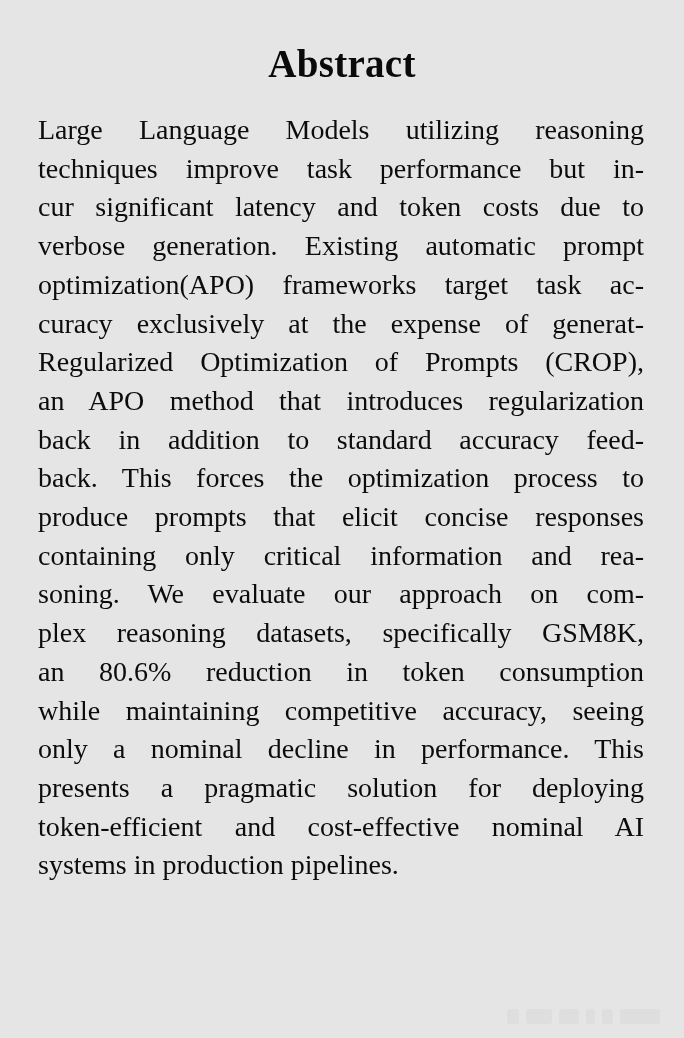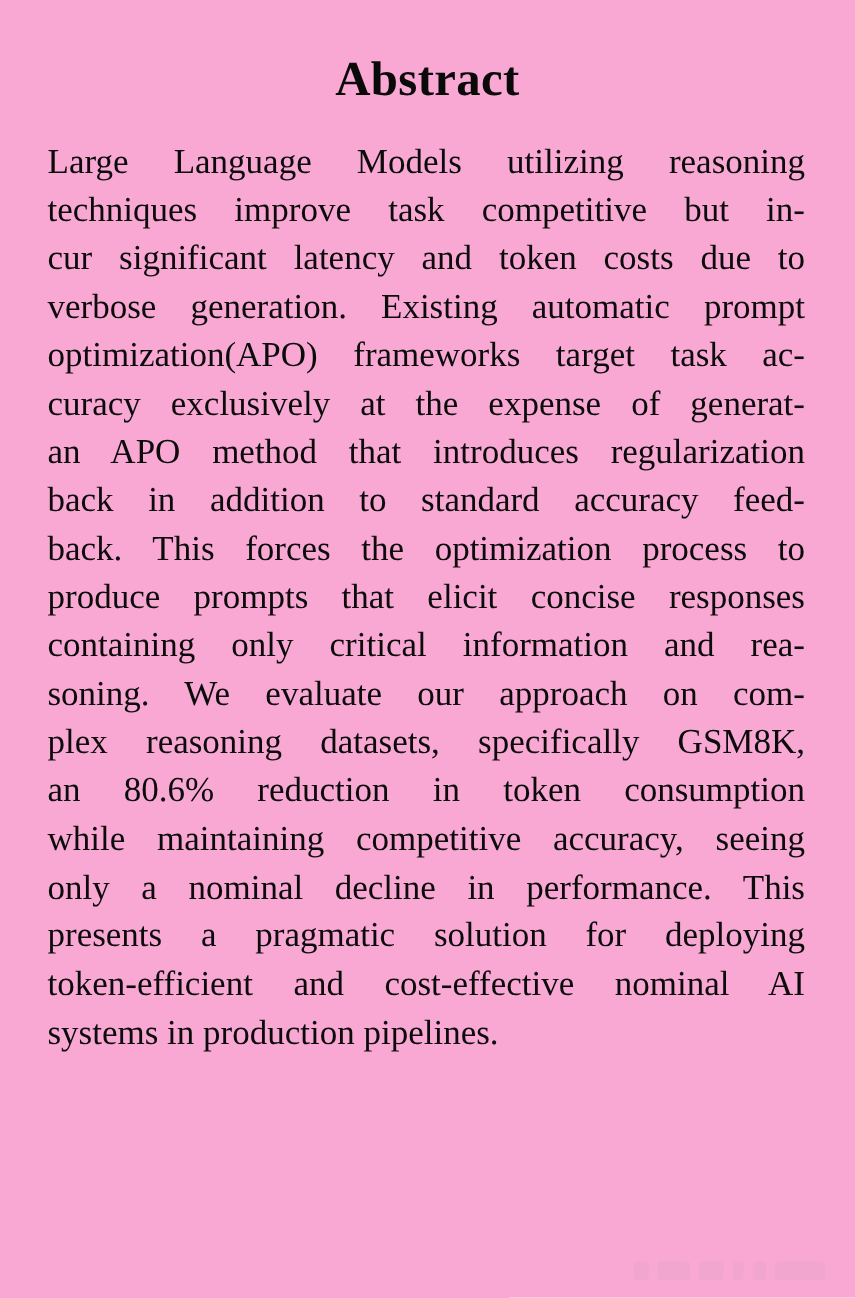--- a/index.html
+++ b/index.html
@@ -7,21 +7,21 @@
   body {
     width: 684px;
     height: 1038px;
     background: #ffffff;
     overflow: hidden;
   }
   .page {
     position: relative;
     width: 684px;
     height: 1038px;
-    background: #f9a8d4;
+    background: #e5e5e5;
     font-family: "Liberation Serif", serif;
     color: #0b0b0b;
   }
   .heading {
     padding-top: 41px;
     text-align: center;
     font-size: 39px;
     font-weight: 700;
     letter-spacing: 0.3px;
     color: #0a0a0a;
@@ -67,25 +67,26 @@
 </style>
 </head>
 <body>
 
 <div class="page">
 
   <div class="heading">Abstract</div>
 
   <div class="abstract">
     <div class="line">Large Language Models utilizing reasoning</div>
-    <div class="line">techniques improve task competitive but in-</div>
+    <div class="line">techniques improve task performance but in-</div>
     <div class="line">cur significant latency and token costs due to</div>
     <div class="line">verbose generation. Existing automatic prompt</div>
     <div class="line">optimization(APO) frameworks target task ac-</div>
     <div class="line">curacy exclusively at the expense of generat-</div>
+    <div class="line">Regularized Optimization of Prompts (CROP),</div>
     <div class="line">an APO method that introduces regularization</div>
     <div class="line">back in addition to standard accuracy feed-</div>
     <div class="line">back. This forces the optimization process to</div>
     <div class="line">produce prompts that elicit concise responses</div>
     <div class="line">containing only critical information and rea-</div>
     <div class="line">soning. We evaluate our approach on com-</div>
     <div class="line">plex reasoning datasets, specifically GSM8K,</div>
     <div class="line">an 80.6% reduction in token consumption</div>
     <div class="line">while maintaining competitive accuracy, seeing</div>
     <div class="line">only a nominal decline in performance. This</div>

